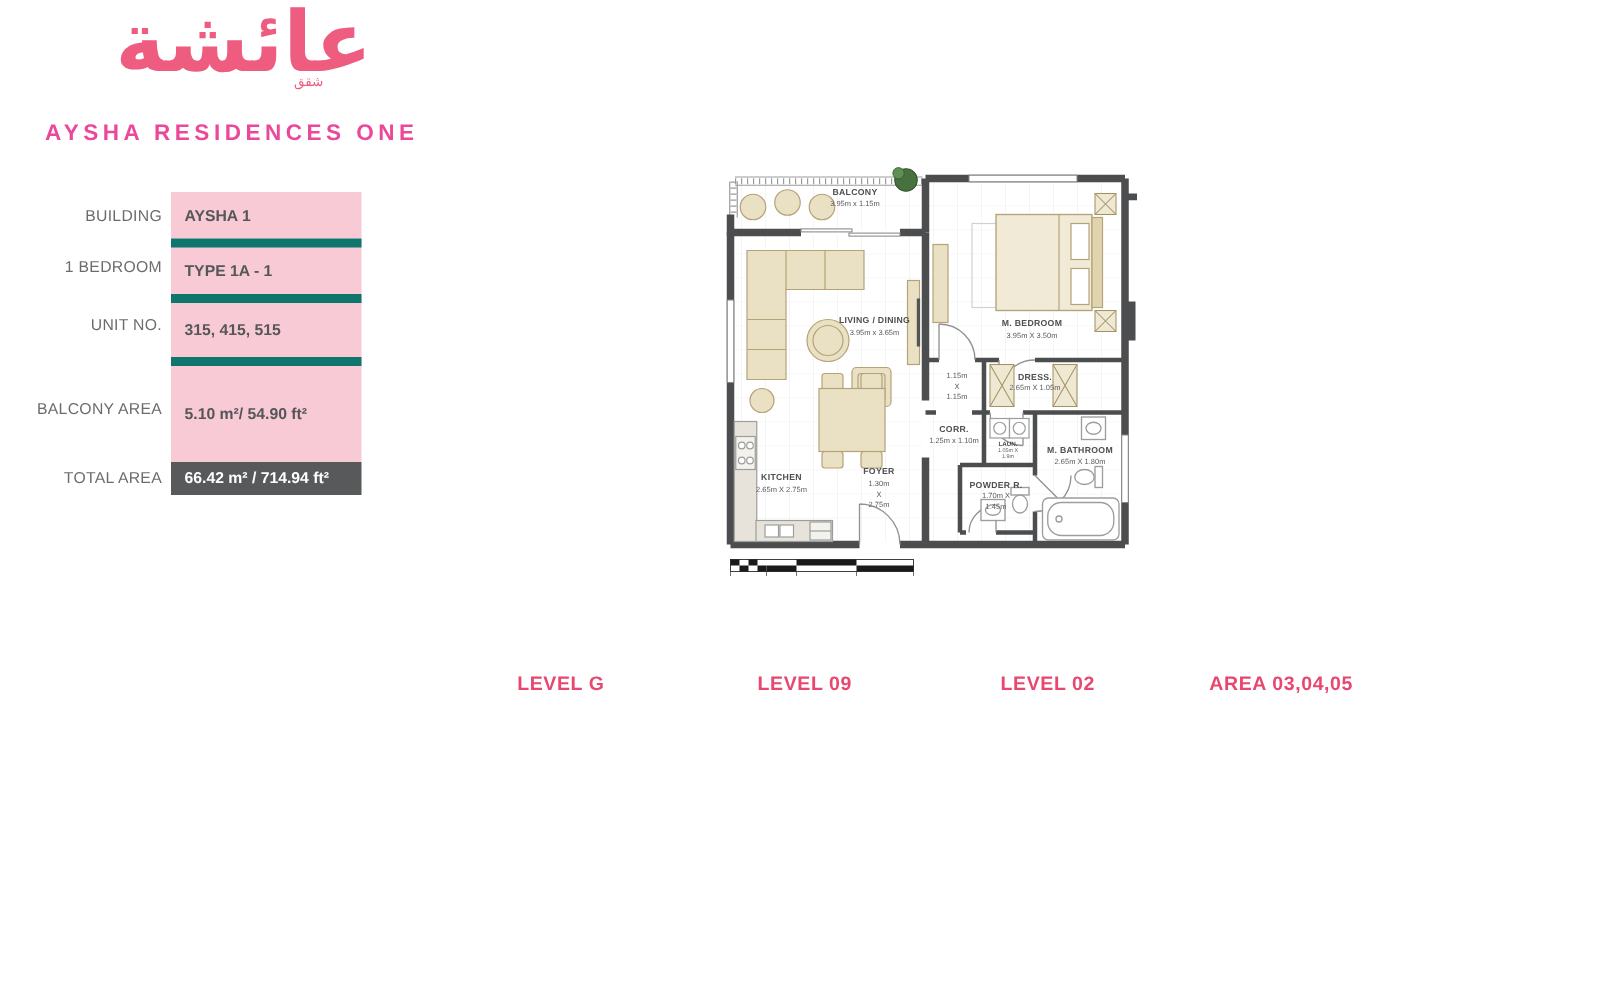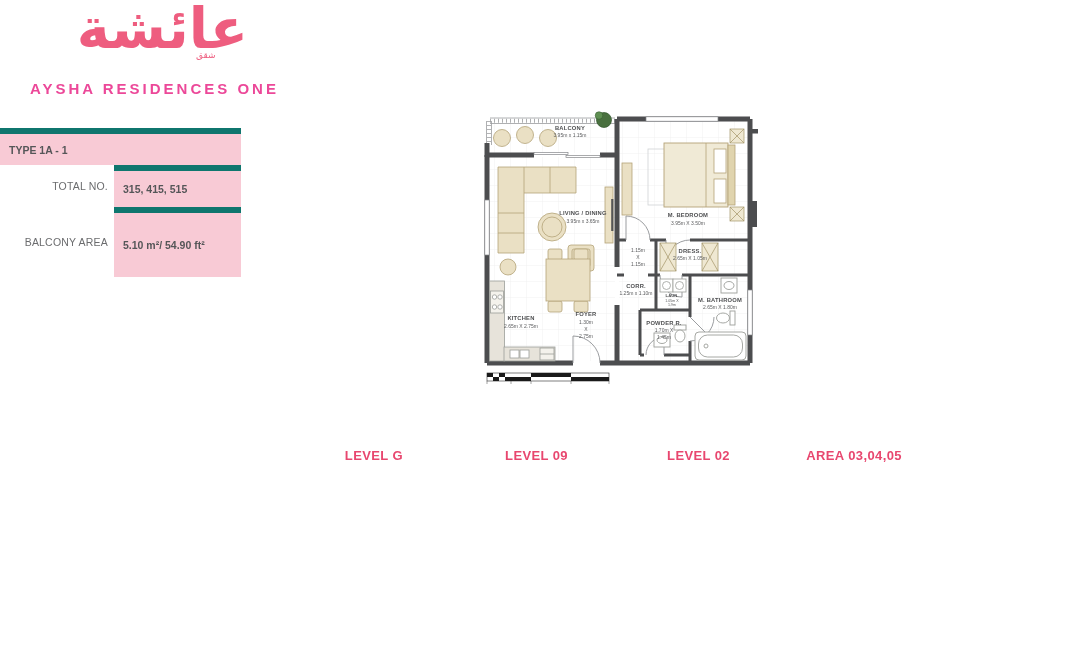--- a/index.html
+++ b/index.html
@@ -50,30 +50,39 @@
 </head>
 <body>
 
 <div class="page">
 
   <div class="arabic-logo">عائشة</div>
   <div class="arabic-small">شقق</div>
   <div class="brand-title">AYSHA RESIDENCES ONE</div>
 
   <div class="details">
+    <div class="drow h31">
+      <div class="dlabel">BUILDING</div>
+      <div class="dvalue">AYSHA 1</div>
+    </div>
     <div class="drow sep h37">
+      <div class="dlabel">1 BEDROOM</div>
       <div class="dvalue">TYPE 1A - 1</div>
     </div>
     <div class="drow sep h42">
-      <div class="dlabel">TOTAL NO.</div>
+      <div class="dlabel">UNIT NO.</div>
       <div class="dvalue">315, 415, 515</div>
     </div>
     <div class="drow sep h70">
       <div class="dlabel">BALCONY AREA</div>
       <div class="dvalue">5.10 m²/ 54.90 ft²</div>
+    </div>
+    <div class="drow total h22">
+      <div class="dlabel">TOTAL AREA</div>
+      <div class="dvalue">66.42 m² / 714.94  ft²</div>
     </div>
   </div>
 
   <svg class="plan-svg" width="285" height="285" viewBox="0 0 285 285">
     <defs>
       <pattern id="g1" width="16" height="16" patternUnits="userSpaceOnUse">
         <path d="M16,0 H0 V16" fill="none" stroke="#eeeeee" stroke-width="0.8"></path>
       </pattern>
     </defs>
 

